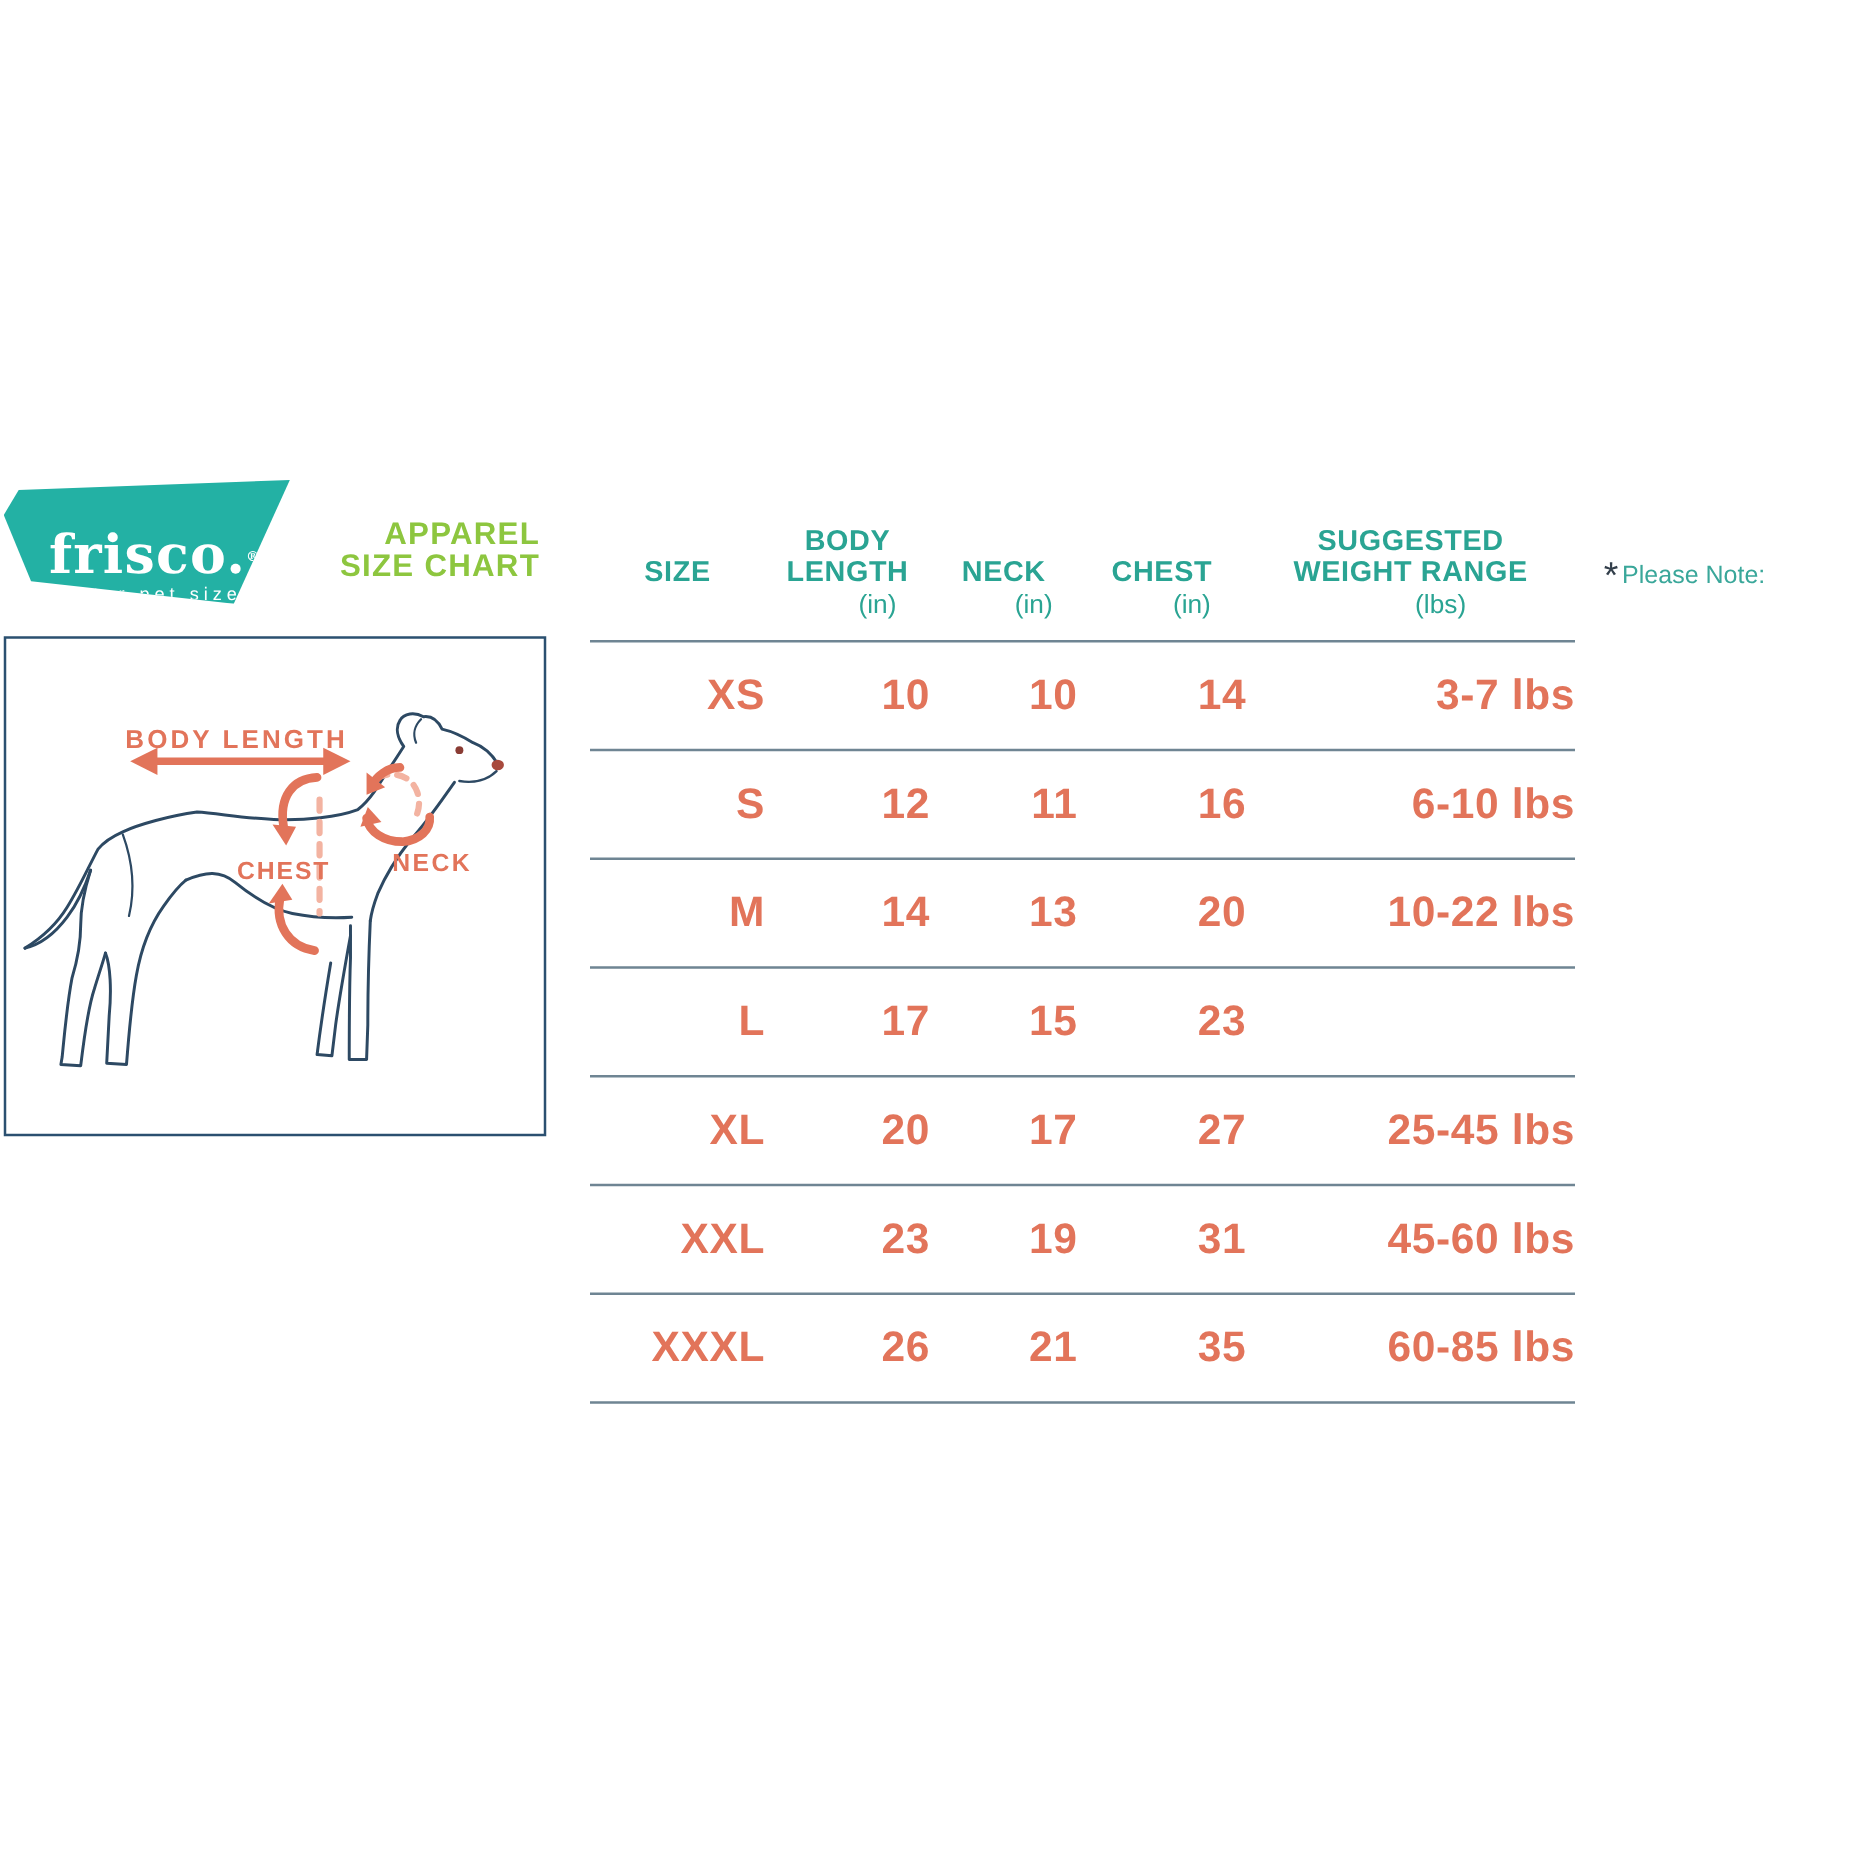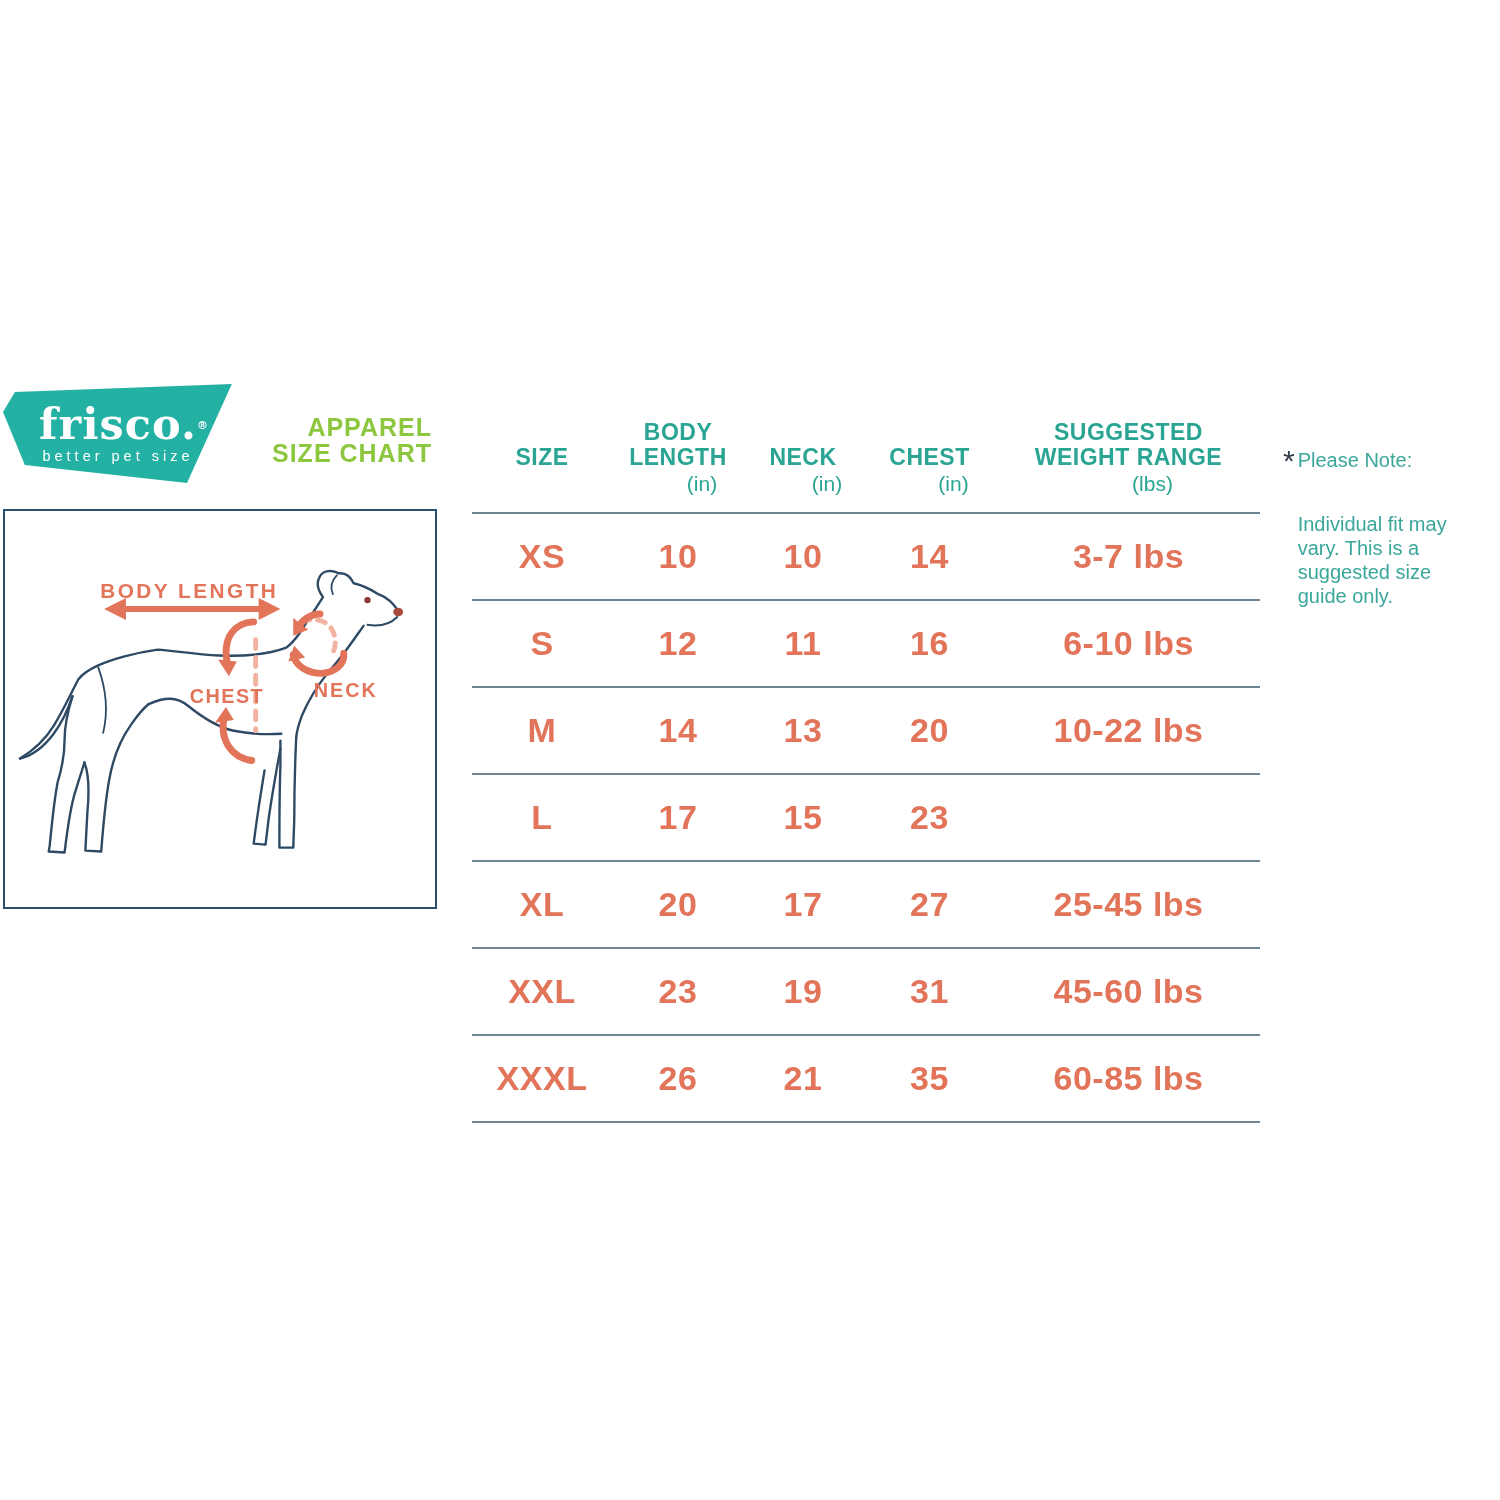--- a/index.html
+++ b/index.html
@@ -3,21 +3,21 @@
 <meta charset="utf-8">
 <style>
   html,body{margin:0;padding:0;background:#ffffff;}
   body{width:1500px;height:1500px;position:relative;overflow:hidden;
        font-family:"Liberation Sans", sans-serif;}
 
   
   .logo-banner{position:absolute;left:3px;top:384px;width:230px;height:100px;
     background:#23b1a4;
     clip-path:polygon(5.2% 8%,99.5% 0%,80% 99%,9.5% 81%,0% 28%);
-    display:flex;flex-direction:column;align-items:center;justify-content:center;
+    display:flex;flex-direction:column;align-items:center;justify-content:flex-end;
     color:#ffffff;}
   .logo-word{font-family:"DejaVu Serif", serif;font-weight:bold;font-size:43px;
     line-height:40px;letter-spacing:1px;position:relative;}
   .logo-reg{font-size:11px;position:absolute;top:2px;right:-12px;}
   .logo-tagline{font-size:14.5px;letter-spacing:4px;margin-top:4px;}
 
   
   .apparel-title{position:absolute;left:248px;top:414px;width:184px;
     text-align:right;color:#8dc63f;font-weight:bold;font-size:25px;
     line-height:26px;letter-spacing:1px;}
@@ -33,21 +33,21 @@
   .t-head{height:112px;}
   .th{display:flex;flex-direction:column;justify-content:flex-end;
     align-items:center;padding-bottom:14px;box-sizing:border-box;}
   .th-label{color:#2aa493;font-weight:bold;font-size:23px;line-height:25px;
     letter-spacing:0.5px;text-align:center;}
   .th-wide .th-label{max-width:195px;}
   .th-unit{color:#2aa493;font-size:21px;font-weight:400;height:28px;
     line-height:28px;text-align:center;margin-left:48px;}
   .t-row{height:85px;border-top:2px solid #6f8593;align-items:center;}
   .t-row:last-child{border-bottom:2px solid #6f8593;}
-  .td{text-align:center;color:#e2745a;font-weight:bold;font-size:34px;
+  .td{text-align:right;color:#e2745a;font-weight:bold;font-size:34px;
     letter-spacing:0.5px;}
 
   
   .note{position:absolute;left:1283px;top:448px;width:216px;display:flex;}
   .asterisk{color:#333f4b;font-size:30px;line-height:26px;font-weight:400;
     margin-right:3px;flex:0 0 auto;}
   .note-content{color:#3aa79a;font-size:20px;line-height:24px;}
   .note-heading{white-space:pre-line;}
   .note-body{white-space:pre-line;}
   .note-footer{white-space:pre-line;margin-top:40px;}
@@ -208,18 +208,14 @@
     <div class="td">21</div>
     <div class="td">35</div>
     <div class="td">60-85 lbs</div>
   </div>
 </div>
 
 <div class="note">
   <span class="asterisk">*</span>
   <div class="note-content">
     <div class="note-heading">Please Note:</div>
-    <div class="note-footer">Individual fit may
-vary. This is a
-suggested size
-guide only.</div>
   </div>
 </div>
 
 </body></html>

